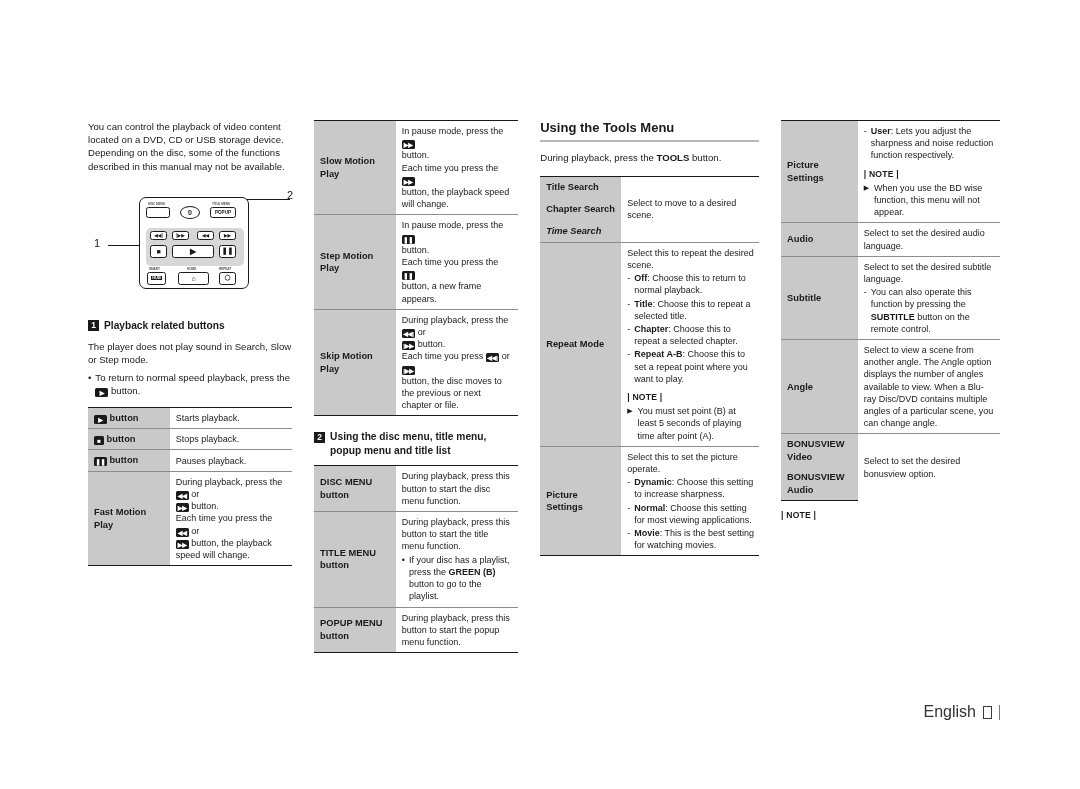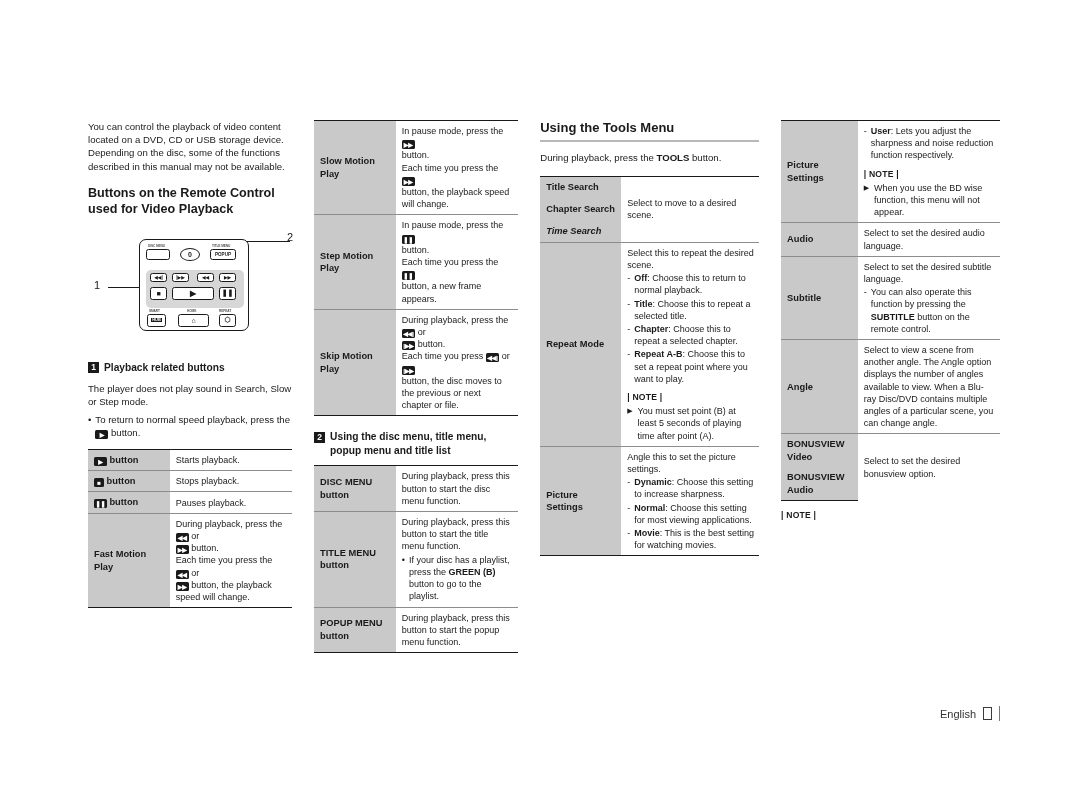--- a/index.html
+++ b/index.html
@@ -211,21 +211,21 @@
   }
   .tri { flex: 0 0 auto; font-size: 7px; line-height: 12.4px; }
   b.k { font-weight: bold; }
 
   
   .outer-note { margin-top: 9px; }
 
   .footer {
     position: absolute;
     right: 80px; bottom: 68px;
-    font-size: 11px;
+    font-size: 16px;
     color: #333;
     display: flex; align-items: center; gap: 7px;
   }
   .pgnum {
     display:inline-block;
     width: 9px; height: 13px;
     border: 1px solid #3a3a3a;
   }
   .pgbar { width: 1px; height: 15px; background: #7a7a7a; }
 </style>
@@ -233,21 +233,20 @@
 <body>
 
 <div class="page">
   <div class="cols">
 
     <div class="col col1">
 
 
       <p class="body-text">You can control the playback of video content located on a DVD, CD or USB storage device. Depending on the disc, some of the functions described in this manual may not be available.</p>
 
-      <div class="h2">Buttons on the Remote Control used for Video Playback</div>
 
       <div class="remote-wrap">
 
         <div class="lead-num" style="left:199px; top:4px;">2</div>
         <div class="leader" style="left:118px; top:14px; width:84px; height:1px;"></div>
         <div class="leader" style="left:118px; top:14px; width:1px; height:12px; transform:rotate(-28deg); transform-origin: top left;"></div>
 
         <div class="leader" style="left:84px; top:22px; width:34px; height:1px;"></div>
         <div class="leader" style="left:84px; top:22px; width:1px; height:8px; transform:rotate(-28deg); transform-origin: top left;"></div>
 
@@ -464,21 +463,21 @@
             <div class="note-hd">| NOTE |</div>
             <div class="note-item">
               <span class="tri">▶</span>
               <span>You must set point (B) at least 5 seconds of playing time after point (A).</span>
             </div>
           </td>
         </tr>
         <tr>
           <td class="hd">Picture Settings</td>
           <td class="body">
-            <span>Angle this to set the picture settings.</span>
+            <span>Select this to set the picture operate.</span>
             <div class="dash-item">
               <span class="mk">-</span>
               <span><b class="k">Dynamic</b><span>: Choose this setting to increase sharpness.</span></span>
             </div>
             <div class="dash-item">
               <span class="mk">-</span>
               <span><b class="k">Normal</b><span>: Choose this setting for most viewing applications.</span></span>
             </div>
             <div class="dash-item">
               <span class="mk">-</span>

